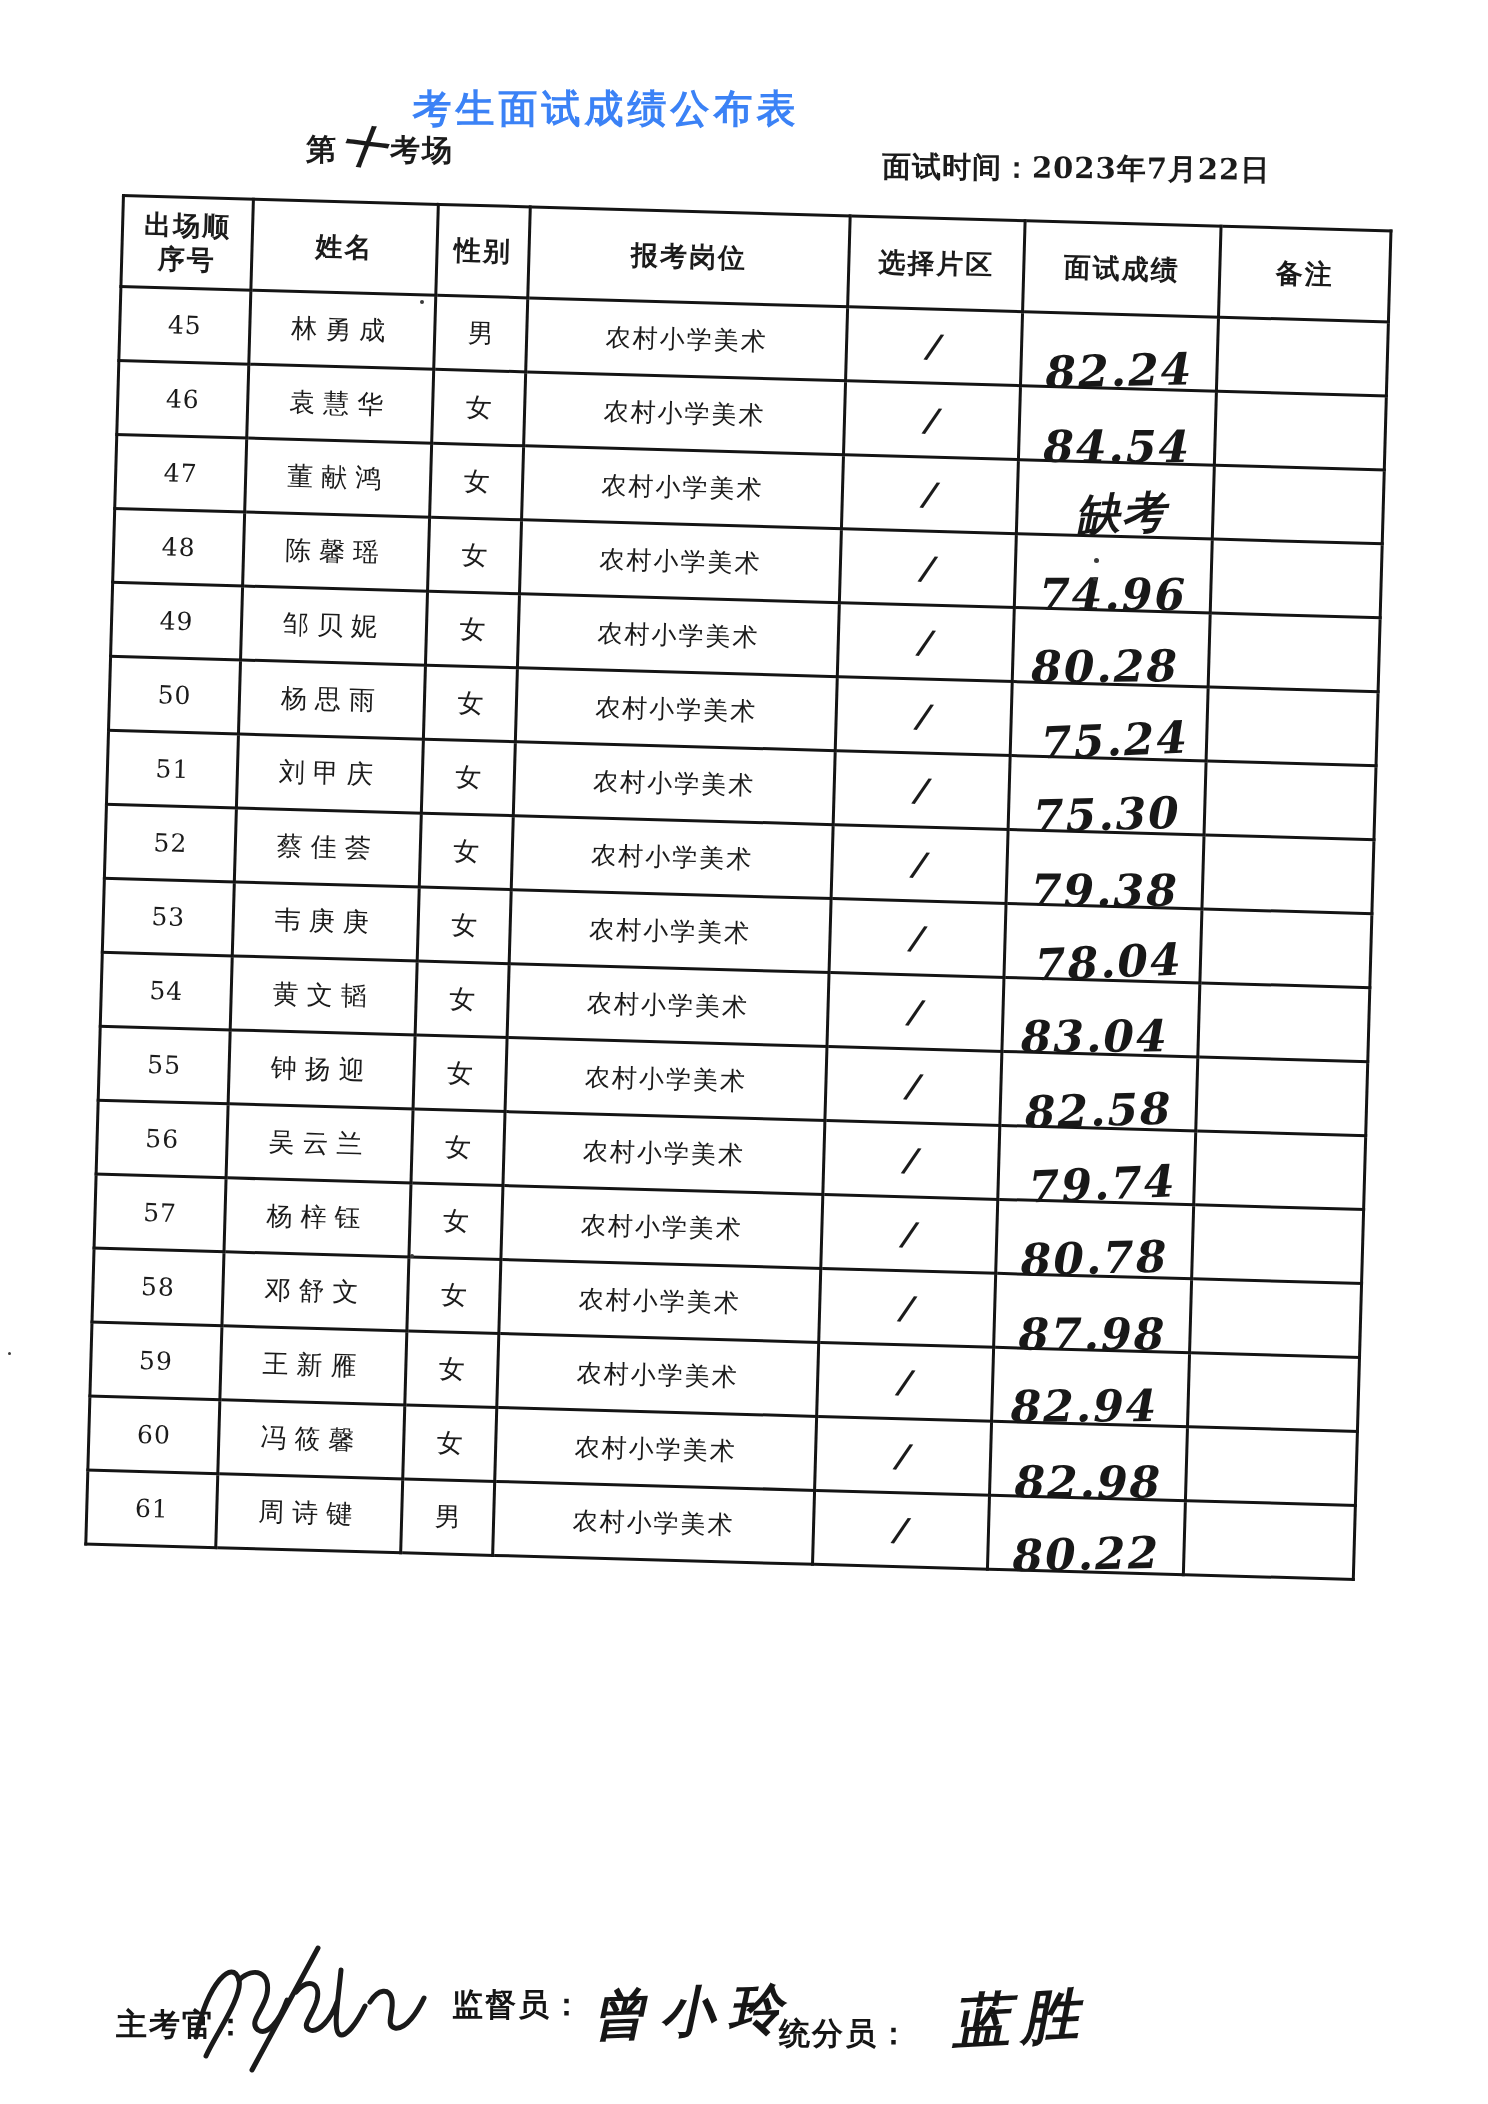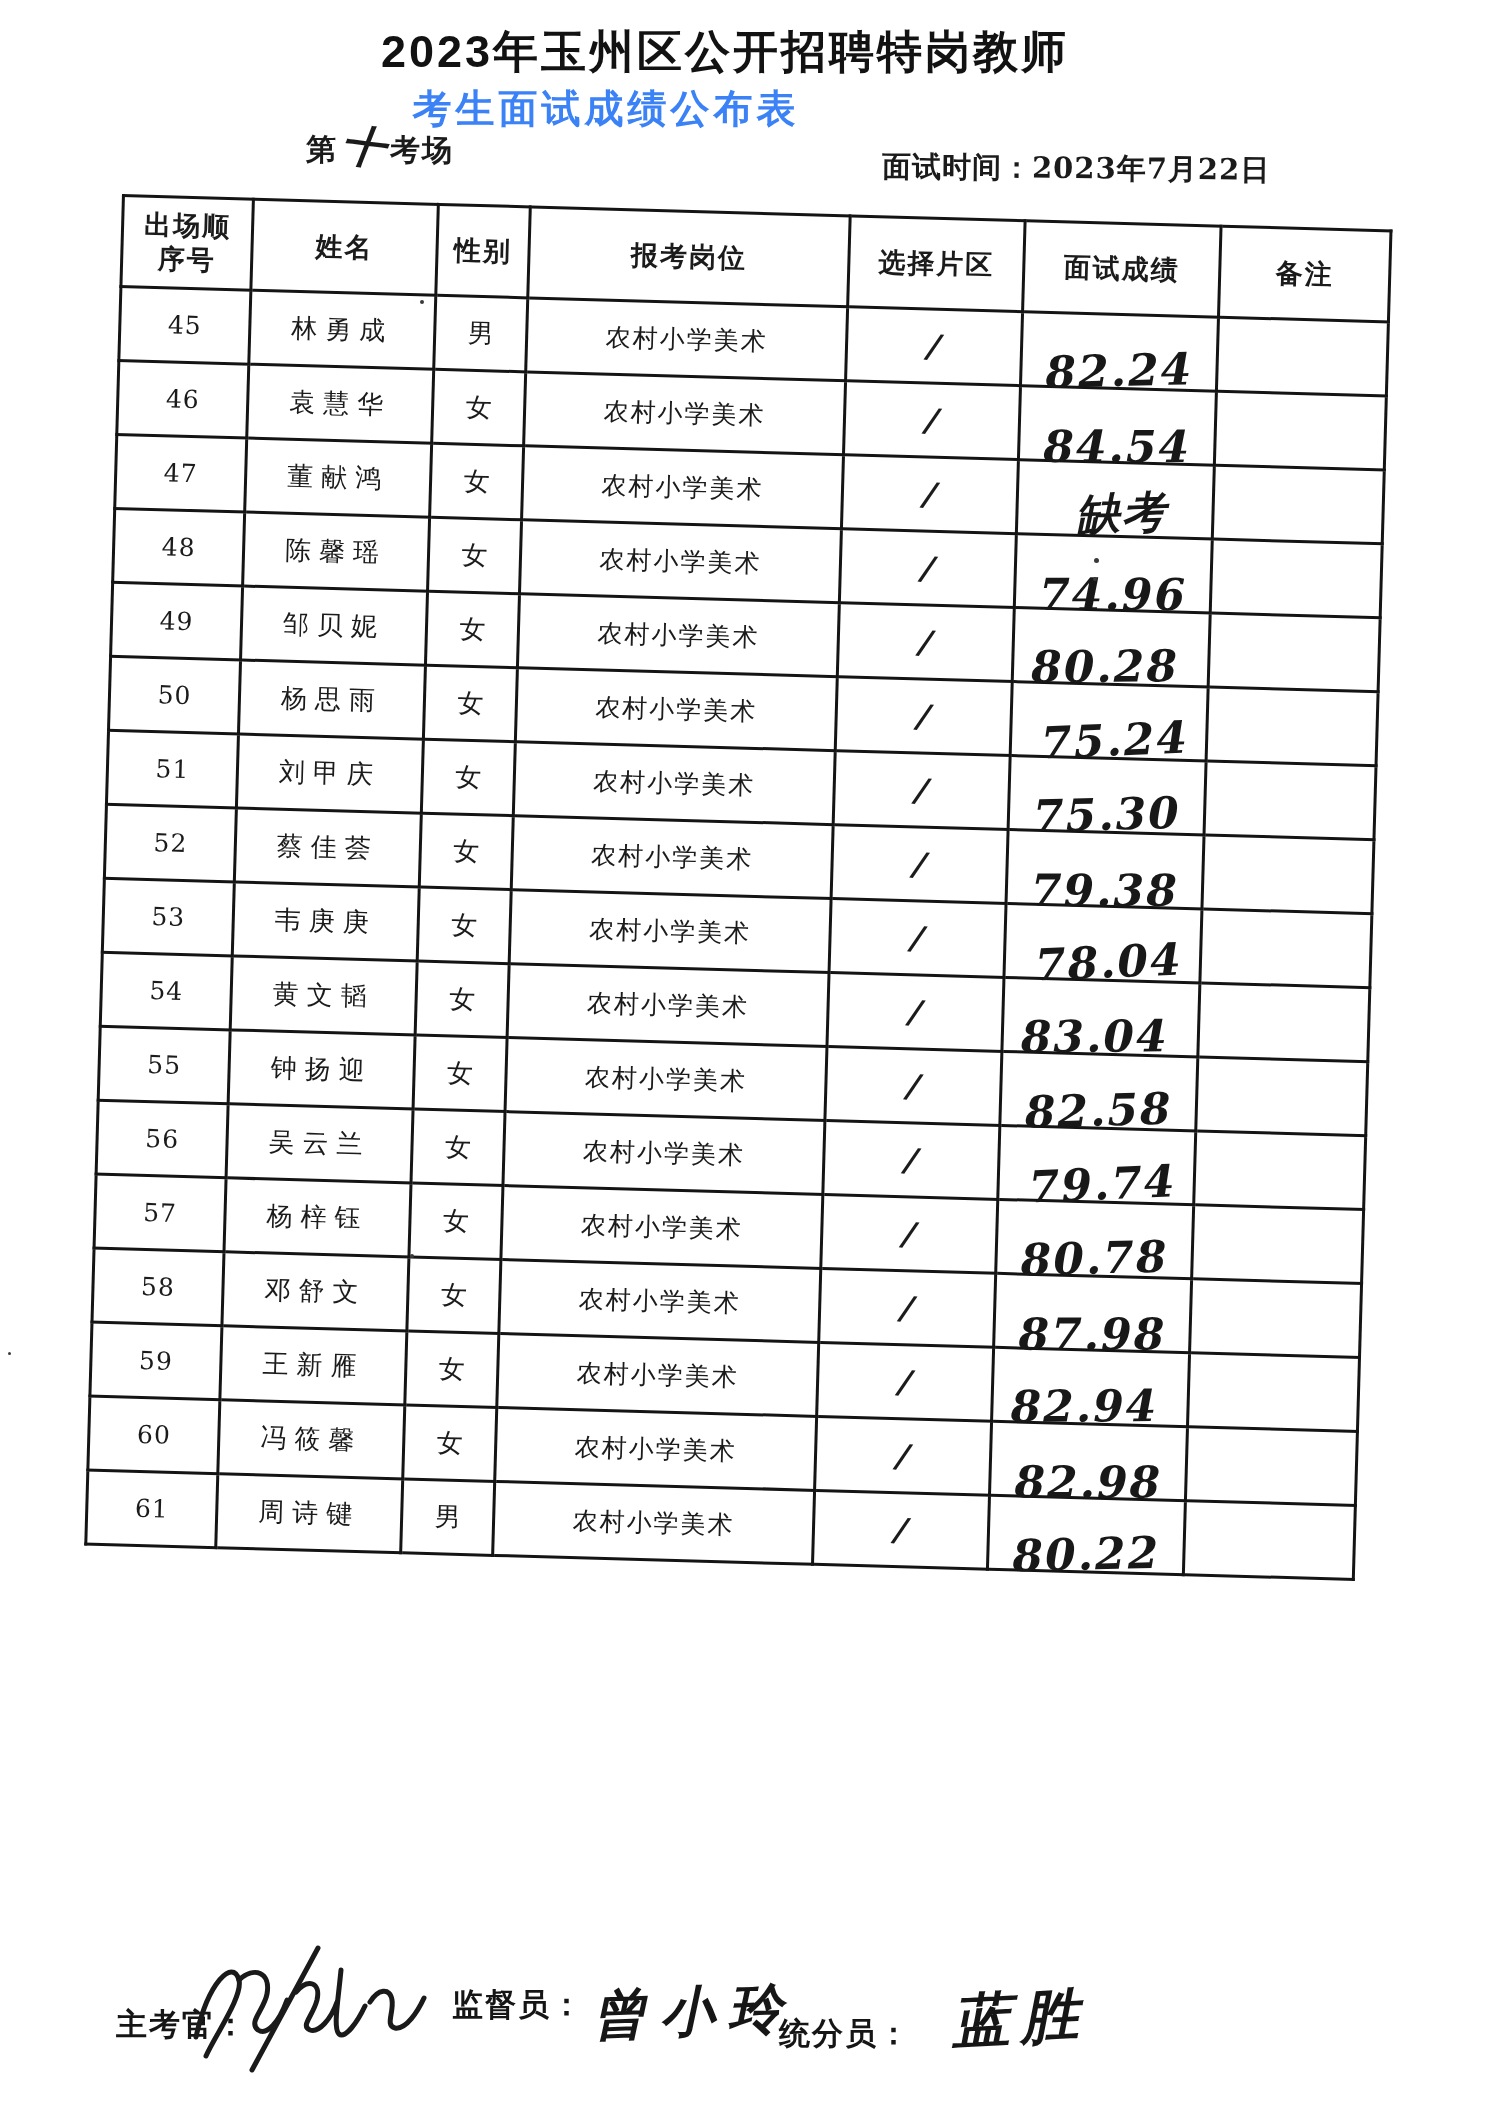--- a/index.html
+++ b/index.html
@@ -105,21 +105,20 @@
   .speck.s2{left:1093px;top:577px;width:4px;height:4px;}
   .speck.s3{left:420px;top:300px;width:4px;height:4px;}
   .speck.s4{left:410px;top:1254px;width:4px;height:4px;}
   .speck.s5{left:8px;top:1352px;width:3px;height:3px;}
 </style>
 </head>
 <body>
 
 <div class="page">
 
-  <div class="title1">2023年玉州区公开招聘特岗教师</div>
   <div class="title2">考生面试成绩公布表</div>
 
   <div class="exam-room"><span>第</span><span class="hand-ten">十</span><span>考场</span></div>
 
   <div class="time-line"><span>面试时间：</span><span>2023年7月22日</span></div>
 
   <div class="table-wrap">
     <table>
       <colgroup>
         <col style="width:130px">

